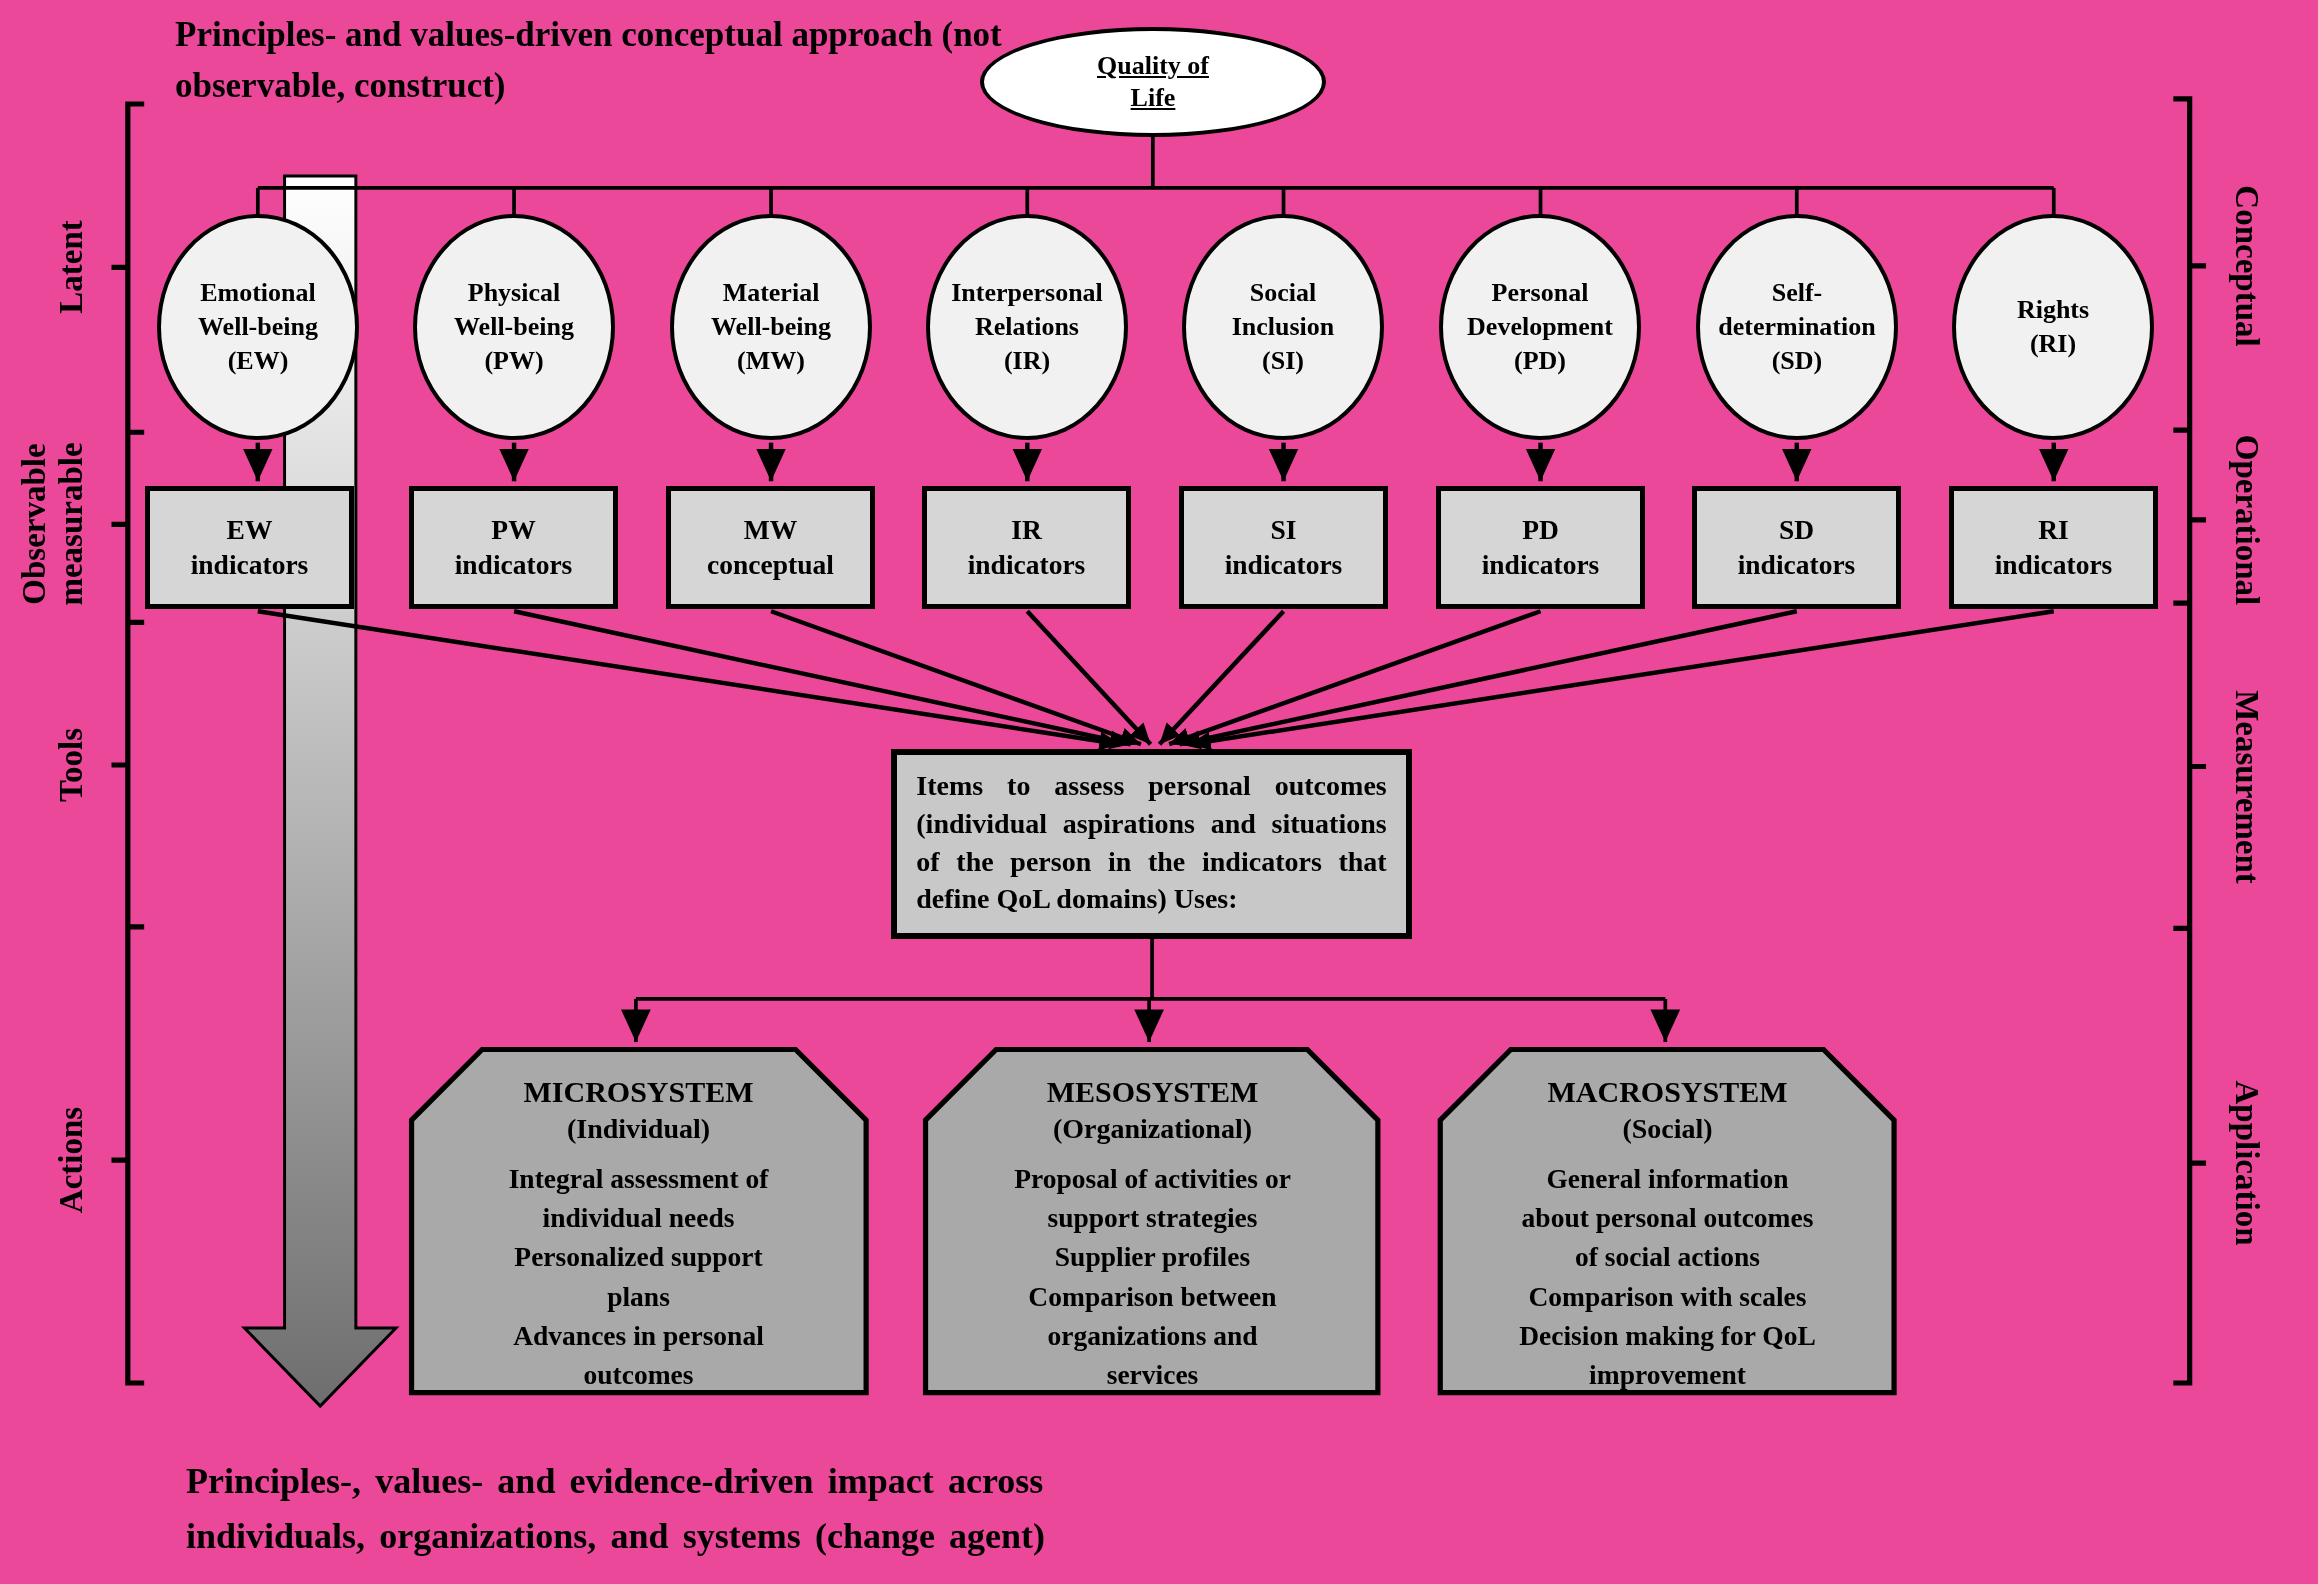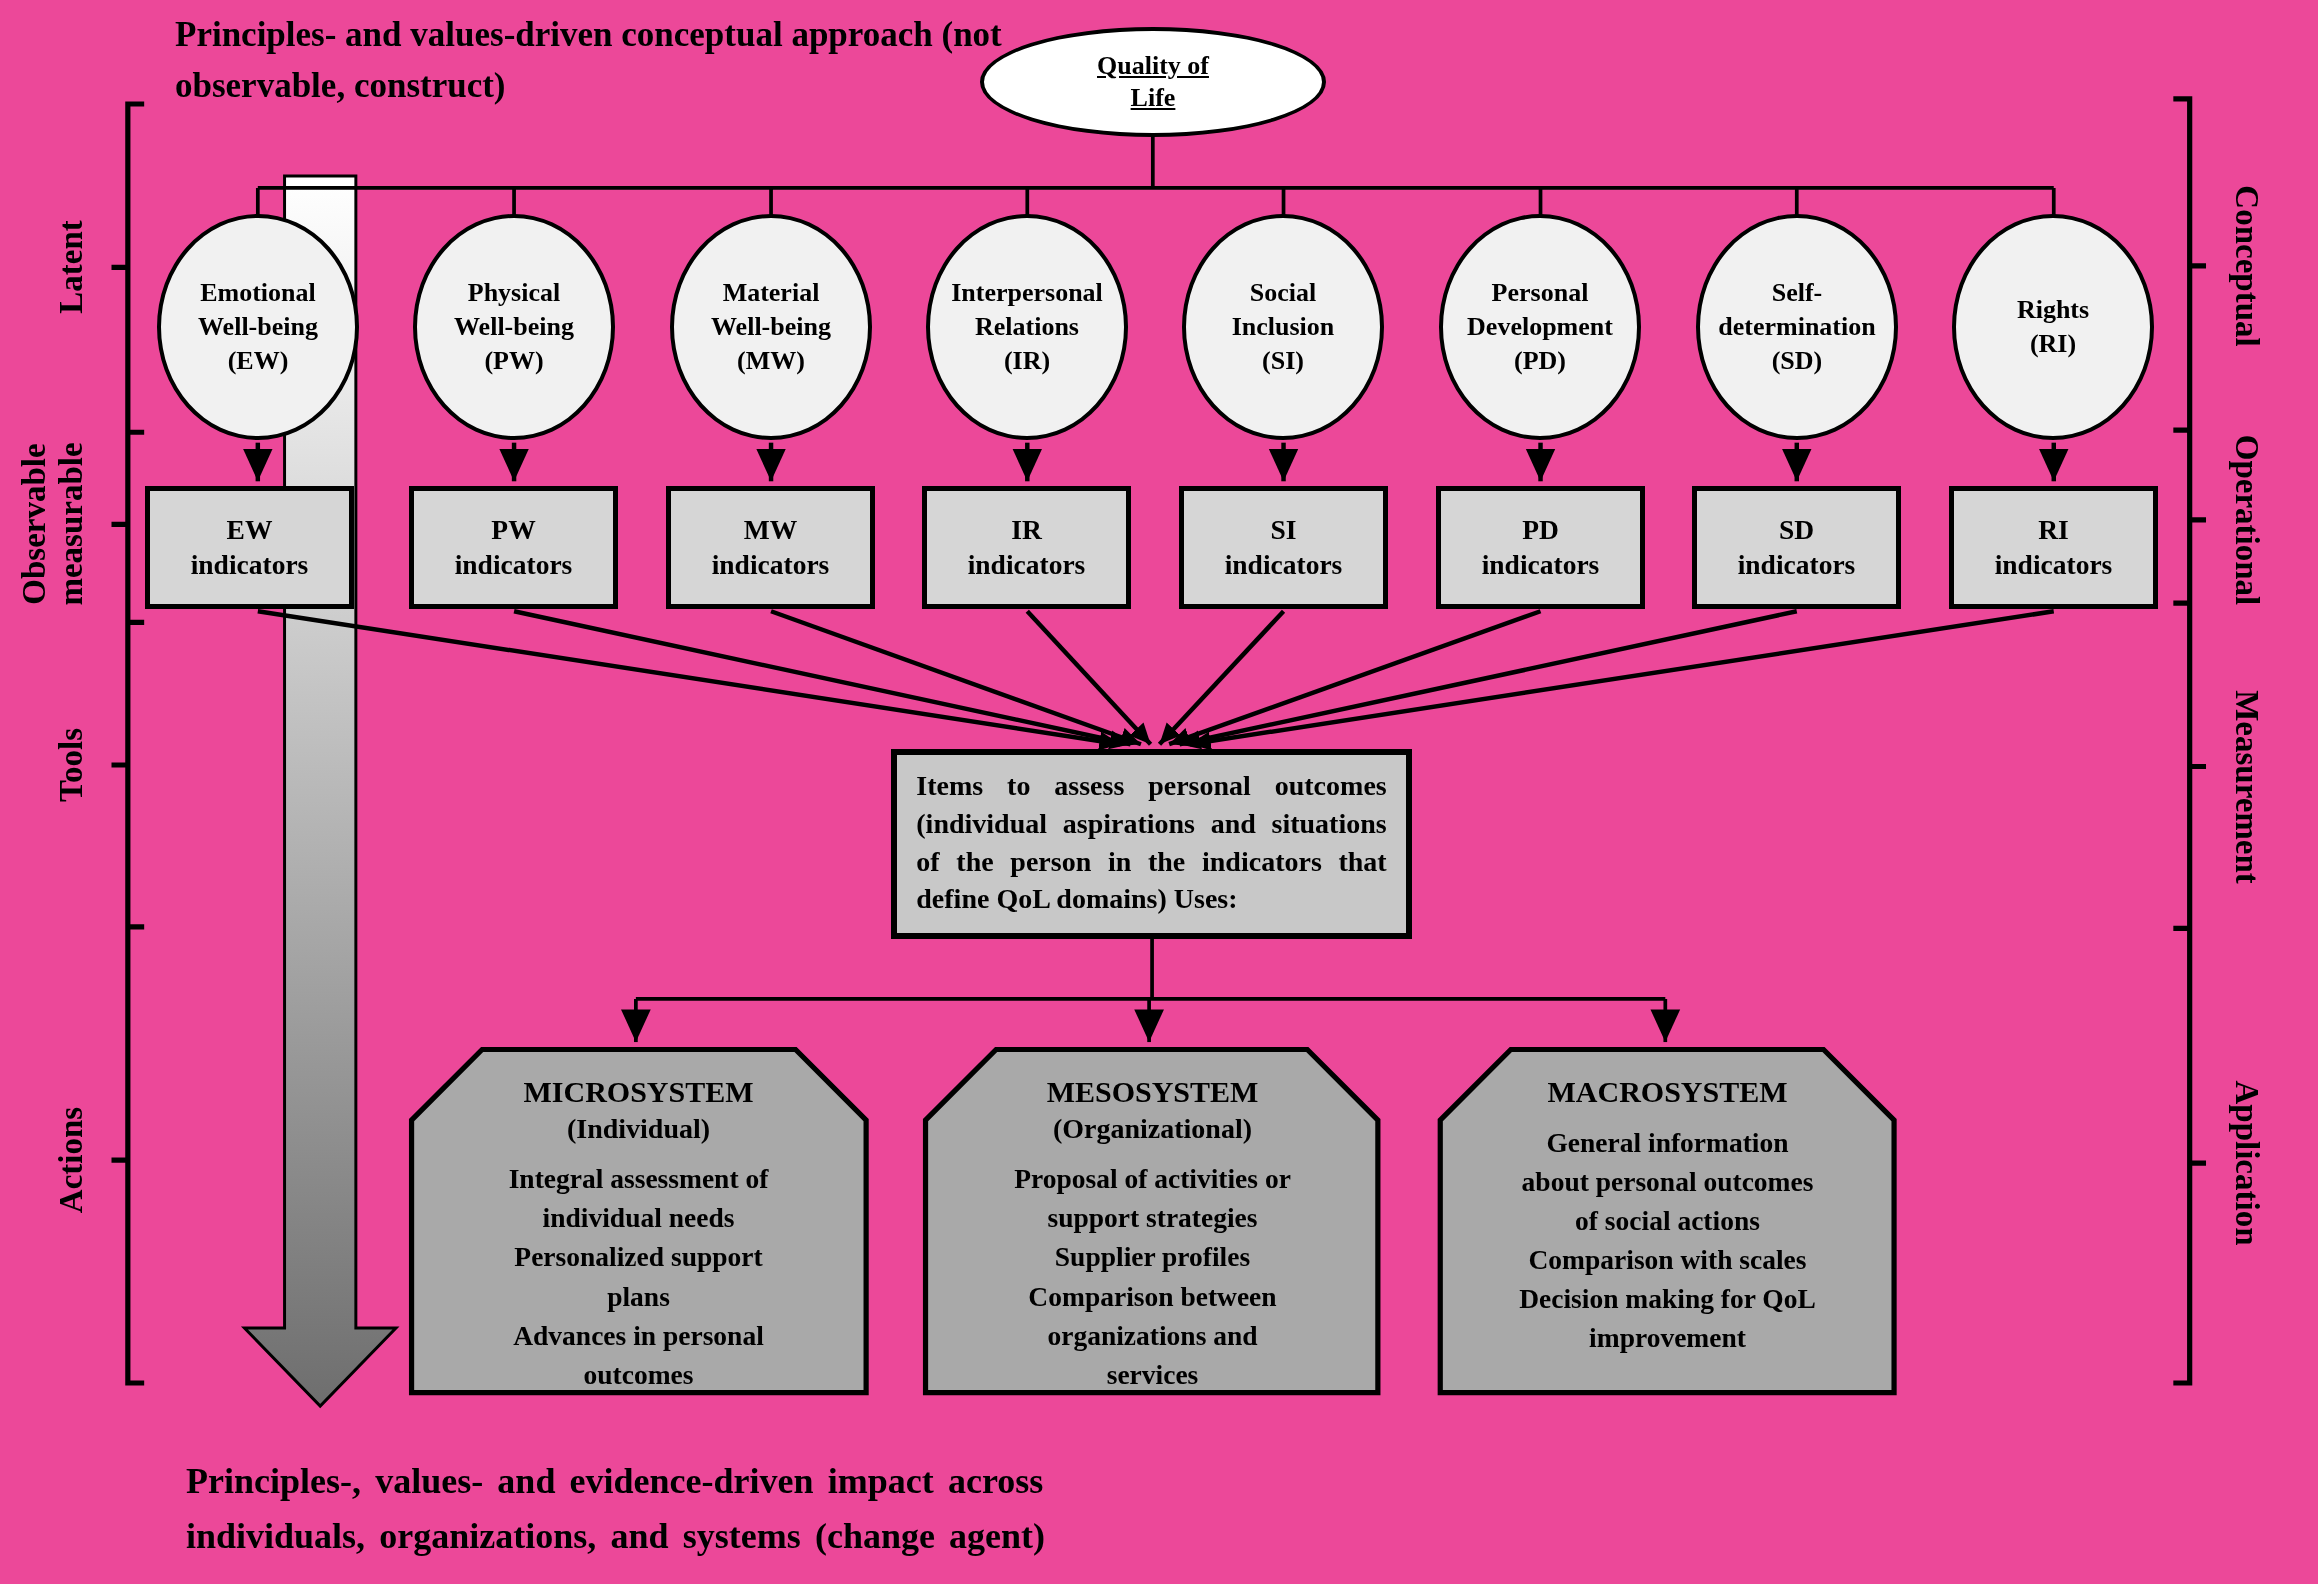--- a/index.html
+++ b/index.html
@@ -126,21 +126,21 @@
 determination
 (SD)</div>
   <div class="node ellipse" style="left:1952px;">Rights
 (RI)</div>
 
   <div class="node indicator" style="left:145px;">EW
 indicators</div>
   <div class="node indicator" style="left:409px;">PW
 indicators</div>
   <div class="node indicator" style="left:666px;">MW
-indicators</div>
+conceptual</div>
   <div class="node indicator" style="left:922px;">IR
 indicators</div>
   <div class="node indicator" style="left:1179px;">SI
 indicators</div>
   <div class="node indicator" style="left:1436px;">PD
 indicators</div>
   <div class="node indicator" style="left:1692px;">SD
 indicators</div>
   <div class="node indicator" style="left:1949px;">RI
 indicators</div>
@@ -162,20 +162,21 @@
     <span class="s">(Organizational)</span>
     <span class="b">Proposal of activities or
 support strategies
 Supplier profiles
 Comparison between
 organizations and
 services</span>
   </div>
   <div class="systext" style="left:1440px;">
     <span class="t">MACROSYSTEM</span>
+    <span class="s">(Social)</span>
     <span class="b">General information
 about personal outcomes
 of social actions
 Comparison with scales
 Decision making for QoL
 improvement</span>
   </div>
 
   <div class="vlabel" style="left:71px;top:267px;width:312px;">Latent</div>
   <div class="vlabel" style="left:53px;top:524px;width:223px;">Observable

